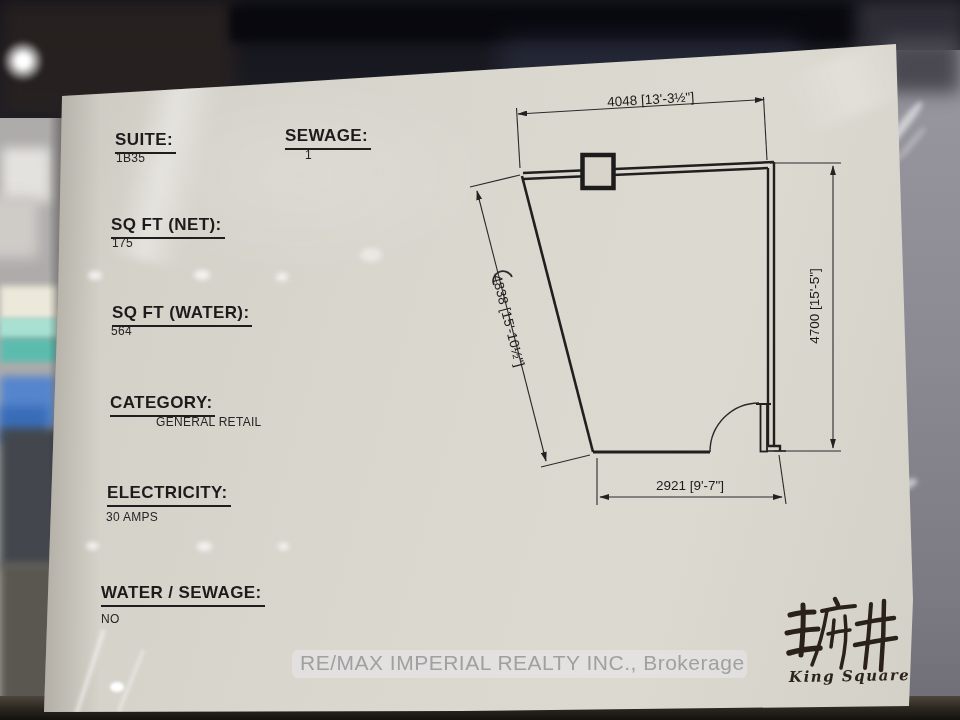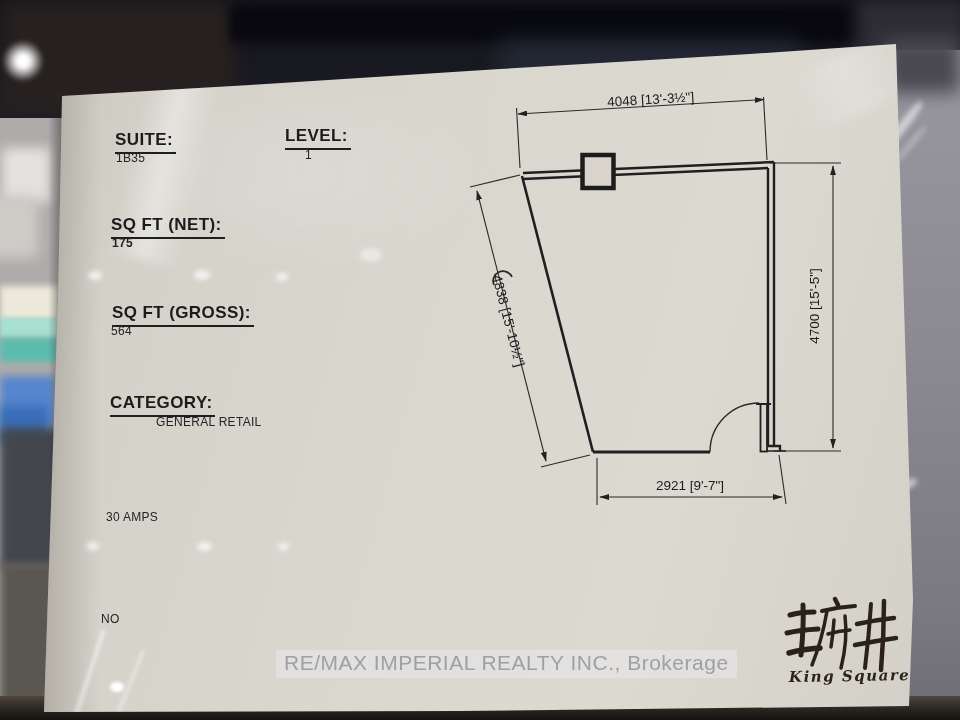--- a/index.html
+++ b/index.html
@@ -35,22 +35,22 @@
   .spark{position:absolute;left:110px;top:682px;width:14px;height:10px;background:#fff;border-radius:50%;filter:blur(1.5px);}
   .dot{position:absolute;background:#ffffff;border-radius:50%;filter:blur(2.5px);opacity:.72;}
   
   .lbl{position:absolute;font-weight:bold;font-size:17px;letter-spacing:.4px;color:#1b1b1b;
     border-bottom:2.5px solid #1e1e1e;padding:0 3px 2px 0;white-space:nowrap;}
   .val{position:absolute;font-size:12px;color:#242424;letter-spacing:.3px;white-space:nowrap;}
   
   .plan{position:absolute;left:0;top:0;width:960px;height:720px;}
   .plan text{font-family:"Liberation Sans",sans-serif;font-size:13.5px;fill:#1a1a1a;}
   
-  .watermark{position:absolute;left:276px;top:650px;font-size:21px;color:#a0a0a2;letter-spacing:.5px;
-    background:rgba(234,234,236,.55);padding:1px 8px 3px 8px;white-space:nowrap;}
+  .watermark{position:absolute;left:292px;top:650px;font-size:21px;color:#a0a0a2;letter-spacing:.5px;
+    background:rgba(234,234,236,.55);padding:1px 2px 3px 8px;white-space:nowrap;border-radius:6px;}
   .disclaimer{position:absolute;left:90px;top:682px;font-size:10px;font-weight:bold;color:#1d1d1d;letter-spacing:.2px;white-space:nowrap;}
   .kingscript{position:absolute;left:789px;top:667px;font-family:"DejaVu Serif",serif;font-style:italic;font-weight:bold;
     font-size:15px;color:#2c241c;letter-spacing:1.5px;transform:rotate(-1deg);white-space:nowrap;}
 </style>
 </head>
 <body>
 
 <div class="scene">
 
   <div class="bg-dark">
@@ -96,34 +96,36 @@
     <div class="dot" style="left:194px;top:270px;width:16px;height:10px;"></div>
     <div class="dot" style="left:276px;top:273px;width:12px;height:8px;"></div>
     <div class="dot" style="left:360px;top:248px;width:22px;height:14px;opacity:.45;"></div>
     <div class="dot" style="left:86px;top:542px;width:13px;height:8px;"></div>
     <div class="dot" style="left:197px;top:542px;width:15px;height:9px;"></div>
     <div class="dot" style="left:278px;top:543px;width:11px;height:7px;"></div>
 
     <div class="lbl" style="left:115px;top:130px;">SUITE:</div>
     <div class="val" style="left:116px;top:151px;">1B35</div>
 
-    <div class="lbl" style="left:285px;top:126px;">LEVEL:</div>
+    <div class="lbl" style="left:285px;top:126px;">SEWAGE:</div>
     <div class="val" style="left:305px;top:148px;">1</div>
 
     <div class="lbl" style="left:111px;top:215px;">SQ FT (NET):</div>
-    <div class="val" style="left:112px;top:236px;font-weight:bold;">175</div>
+    <div class="val" style="left:112px;top:236px;">175</div>
 
-    <div class="lbl" style="left:112px;top:303px;">SQ FT (GROSS):</div>
+    <div class="lbl" style="left:112px;top:303px;">SQ FT (WATER):</div>
     <div class="val" style="left:111px;top:324px;">564</div>
 
     <div class="lbl" style="left:110px;top:393px;">CATEGORY:</div>
     <div class="val" style="left:112px;top:415px;margin-left:44px;">GENERAL RETAIL</div>
 
+    <div class="lbl" style="left:107px;top:483px;">ELECTRICITY:</div>
     <div class="val" style="left:106px;top:510px;">30 AMPS</div>
 
+    <div class="lbl" style="left:101px;top:583px;">WATER / SEWAGE:</div>
     <div class="val" style="left:101px;top:612px;">NO</div>
 
     <svg class="plan" viewBox="0 0 960 720">
       <defs>
         <marker id="arw" viewBox="0 0 10 6" refX="9.2" refY="3" markerWidth="9" markerHeight="5.4" orient="auto-start-reverse">
           <path d="M0 0 L10 3 L0 6 z" fill="#222"></path>
         </marker>
       </defs>
 
       <g stroke="#1f1f1f" fill="none" stroke-width="2.4">

